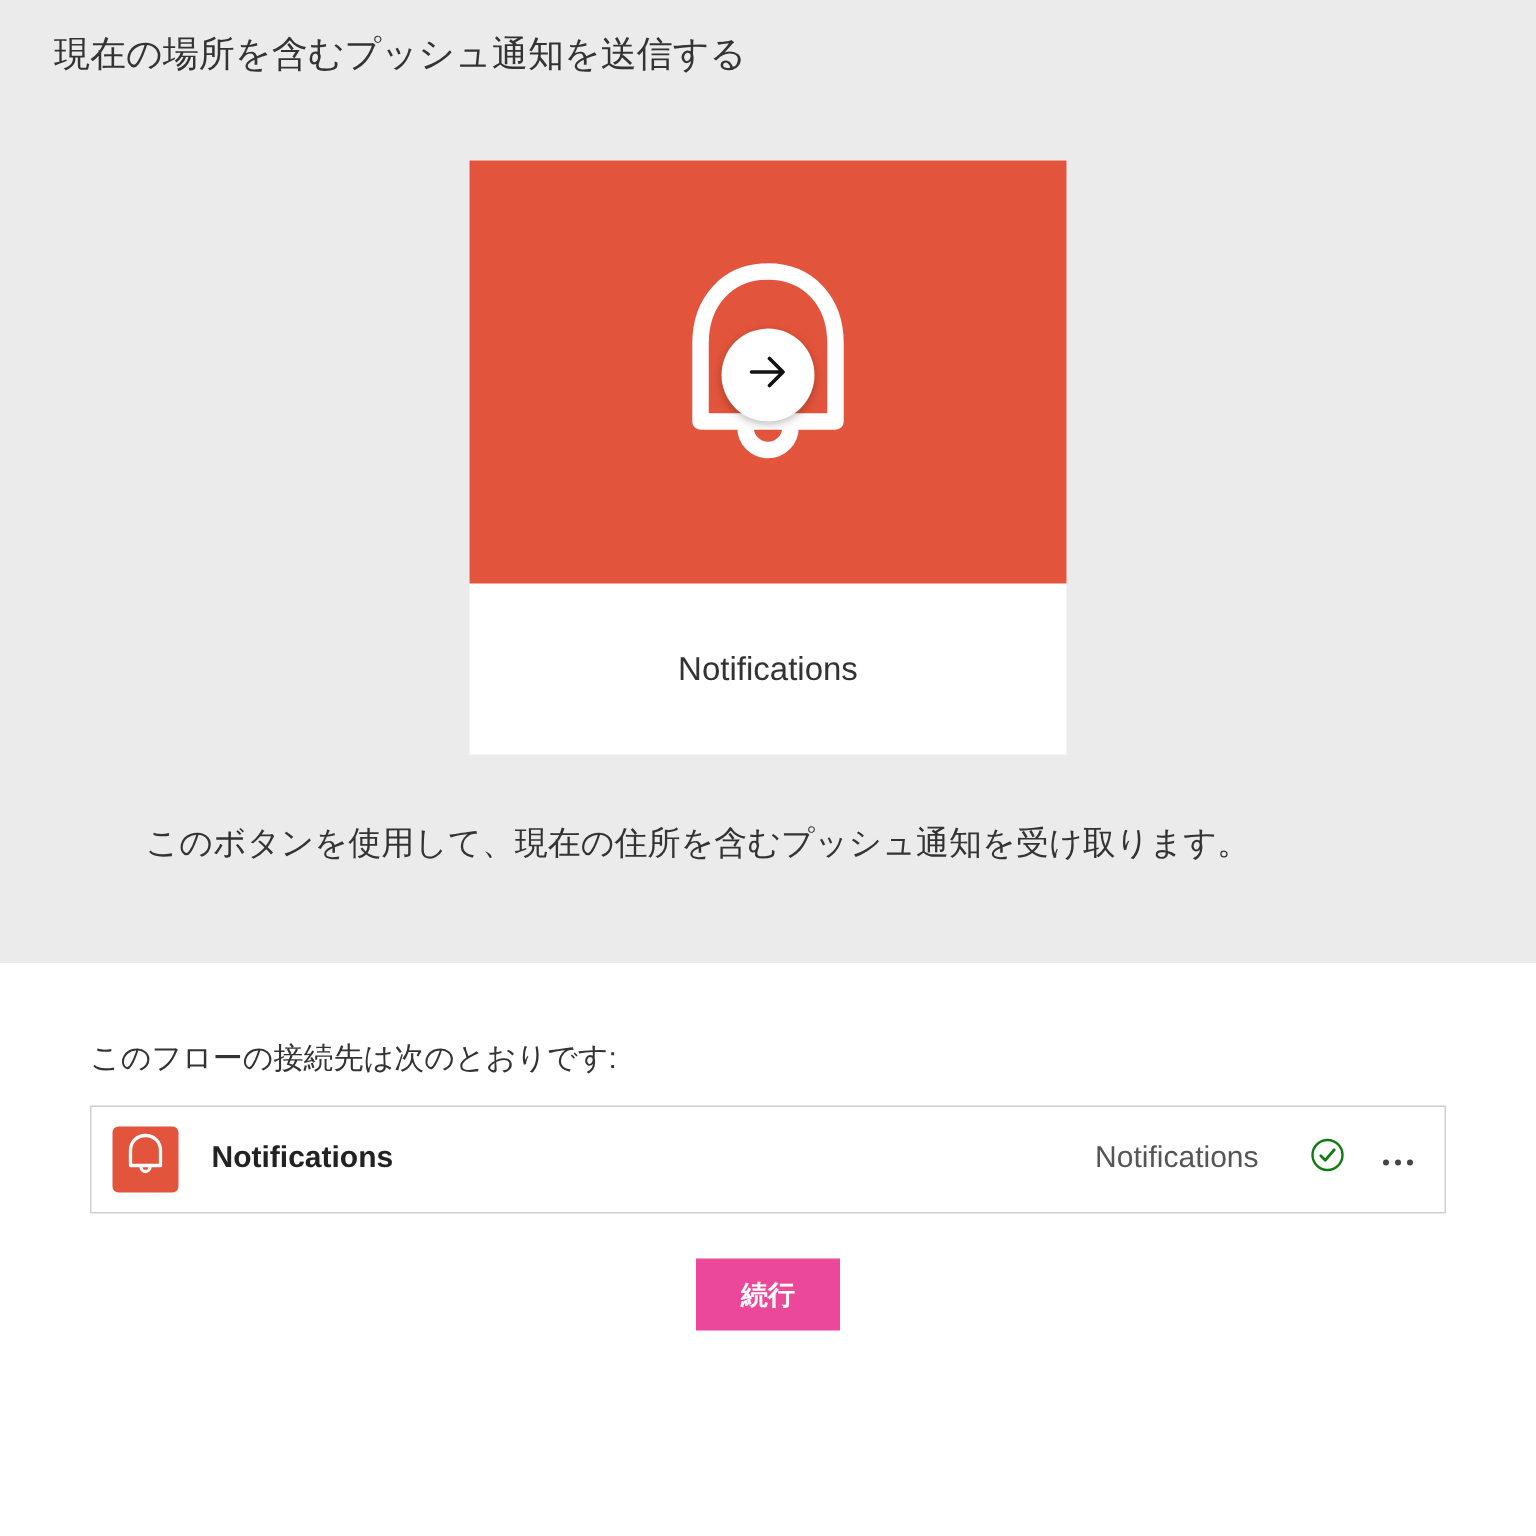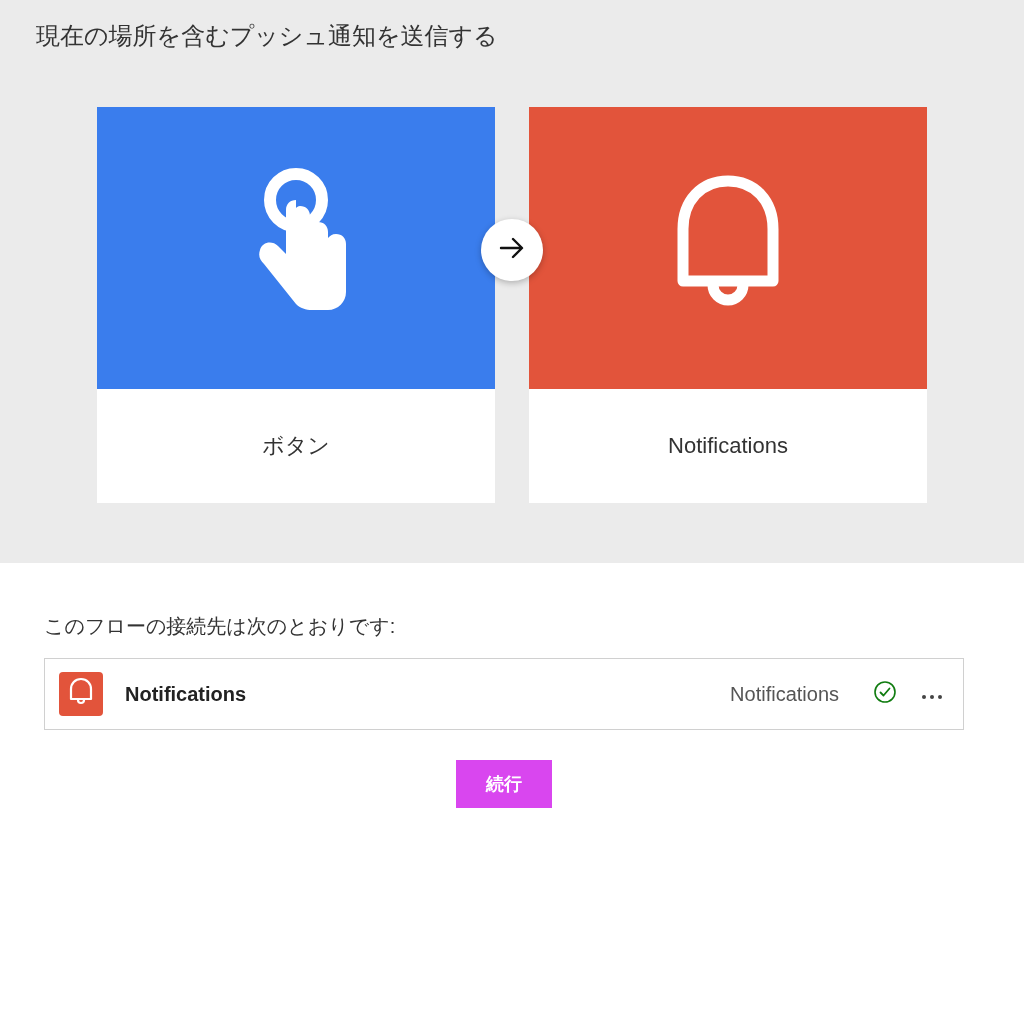--- a/index.html
+++ b/index.html
@@ -69,21 +69,21 @@
   .description {
     max-width: 830px;
     margin: 40px auto 0 auto;
     font-size: 22px;
     font-weight: 300;
     line-height: 1.75;
     color: #333;
   }
   .connections-section {
     background: #fff;
-    padding: 50px 60px 0 44px;
+    padding: 50px 60px 0 60px;
   }
   .connections-heading {
     font-size: 20px;
     font-weight: 400;
     color: #333;
     margin-bottom: 18px;
   }
   .connection-row {
     border: 1px solid #d0d0d0;
     height: 72px;
@@ -129,51 +129,38 @@
     font-size: 18px;
     letter-spacing: 1px;
   }
   .continue-wrap {
     display: flex;
     justify-content: center;
     margin-top: 30px;
     padding-bottom: 20px;
   }
   .continue-btn {
-    background: #d946ef;
+    background: #ec4899;
     color: #fff;
     border: none;
     font-size: 18px;
     font-weight: 600;
     padding: 12px 30px;
     cursor: pointer;
     text-align: right;
   }
 </style>
 </head>
 <body>
 
 <div class="hero">
   <h1 class="page-title">現在の場所を含むプッシュ通知を送信する</h1>
 
   <div class="cards-row">
 
-    <div class="card">
-      <div class="card-top card-blue">
-        <span>
-          <svg width="120" height="160" viewBox="0 0 120 160" fill="none">
-
-            <circle cx="60" cy="34" r="26" stroke="#ffffff" stroke-width="12" fill="none"></circle>
-
-            <path d="M60 34 C54 34 50 38 50 44 L50 88 L42 80 C36 74 26 76 24 84 C22 90 24 94 28 98 L60 138 C64 142 70 144 76 144 L92 144 C102 144 110 136 110 126 L110 78 C110 72 106 68 100 68 C96 68 94 70 92 72 L92 66 C92 60 88 56 82 56 C78 56 76 58 74 60 L74 50 C74 44 70 40 64 40 C62 40 61 41 60 42 L60 34 Z" fill="#ffffff"></path>
-          </svg>
-        </span>
-      </div>
-      <div class="card-label">ボタン</div>
-    </div>
 
     <div class="card">
       <div class="card-top card-orange">
         <span>
           <svg width="130" height="150" viewBox="0 0 130 150" fill="none">
             <path d="M65 10 C38 10 20 30 20 58 L20 110 L110 110 L110 58 C110 30 92 10 65 10 Z" stroke="#ffffff" stroke-width="11" fill="none" stroke-linejoin="round"></path>
             <path d="M50 114 A15 15 0 0 0 80 114" stroke="#ffffff" stroke-width="11" fill="none" stroke-linecap="round"></path>
           </svg>
         </span>
       </div>
@@ -183,20 +170,21 @@
     <div class="arrow-circle">
       <span>
         <svg width="30" height="30" viewBox="0 0 30 30">
           <path d="M4 15 L24 15 M16 6 L25 15 L16 24" stroke="#111" stroke-width="2.4" fill="none" stroke-linecap="round" stroke-linejoin="round"></path>
         </svg>
       </span>
     </div>
 
   </div>
 
+  <p class="description">このボタンを使用して、現在の住所を含むプッシュ通知を受け取ります。</p>
 </div>
 
 <div class="connections-section">
   <div class="connections-heading">このフローの接続先は次のとおりです:</div>
 
   <div class="connection-row">
     <div class="conn-icon-box">
       <span>
         <svg width="26" height="30" viewBox="0 0 26 30" fill="none">
           <path d="M13 2 C7 2 3 6.5 3 12 L3 22 L23 22 L23 12 C23 6.5 19 2 13 2 Z" stroke="#ffffff" stroke-width="2.2" fill="none" stroke-linejoin="round"></path>

